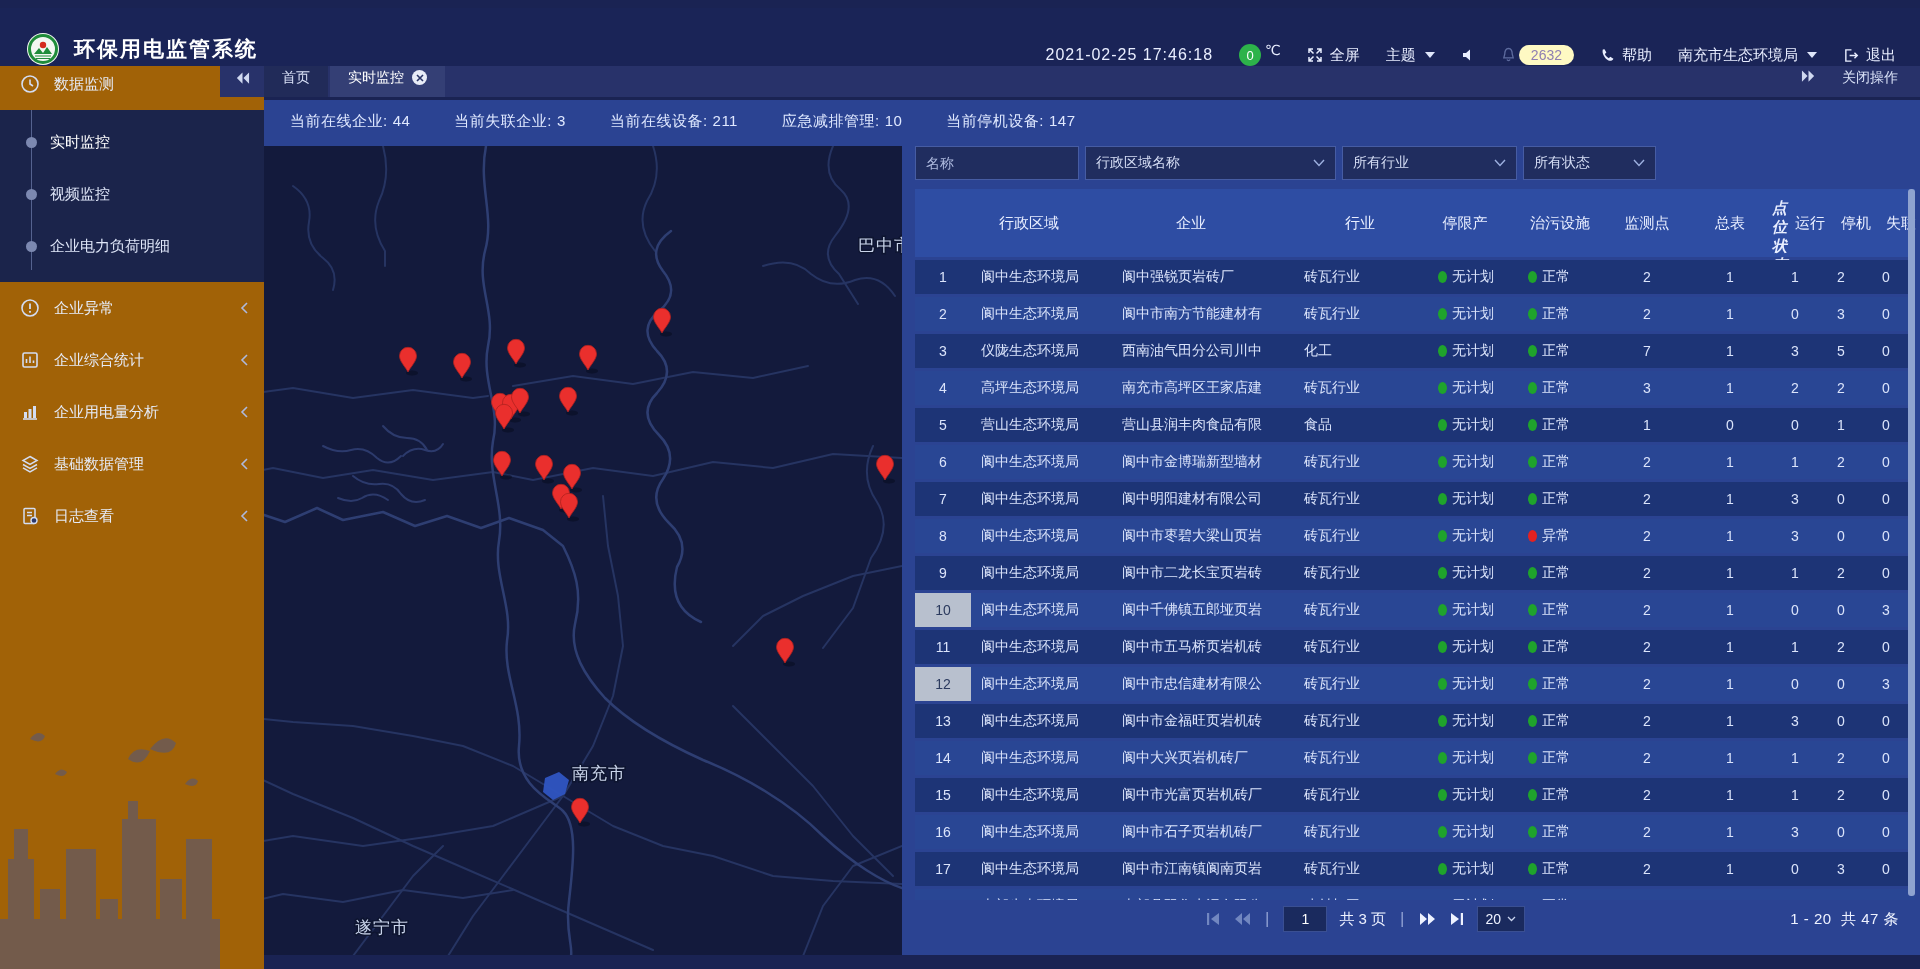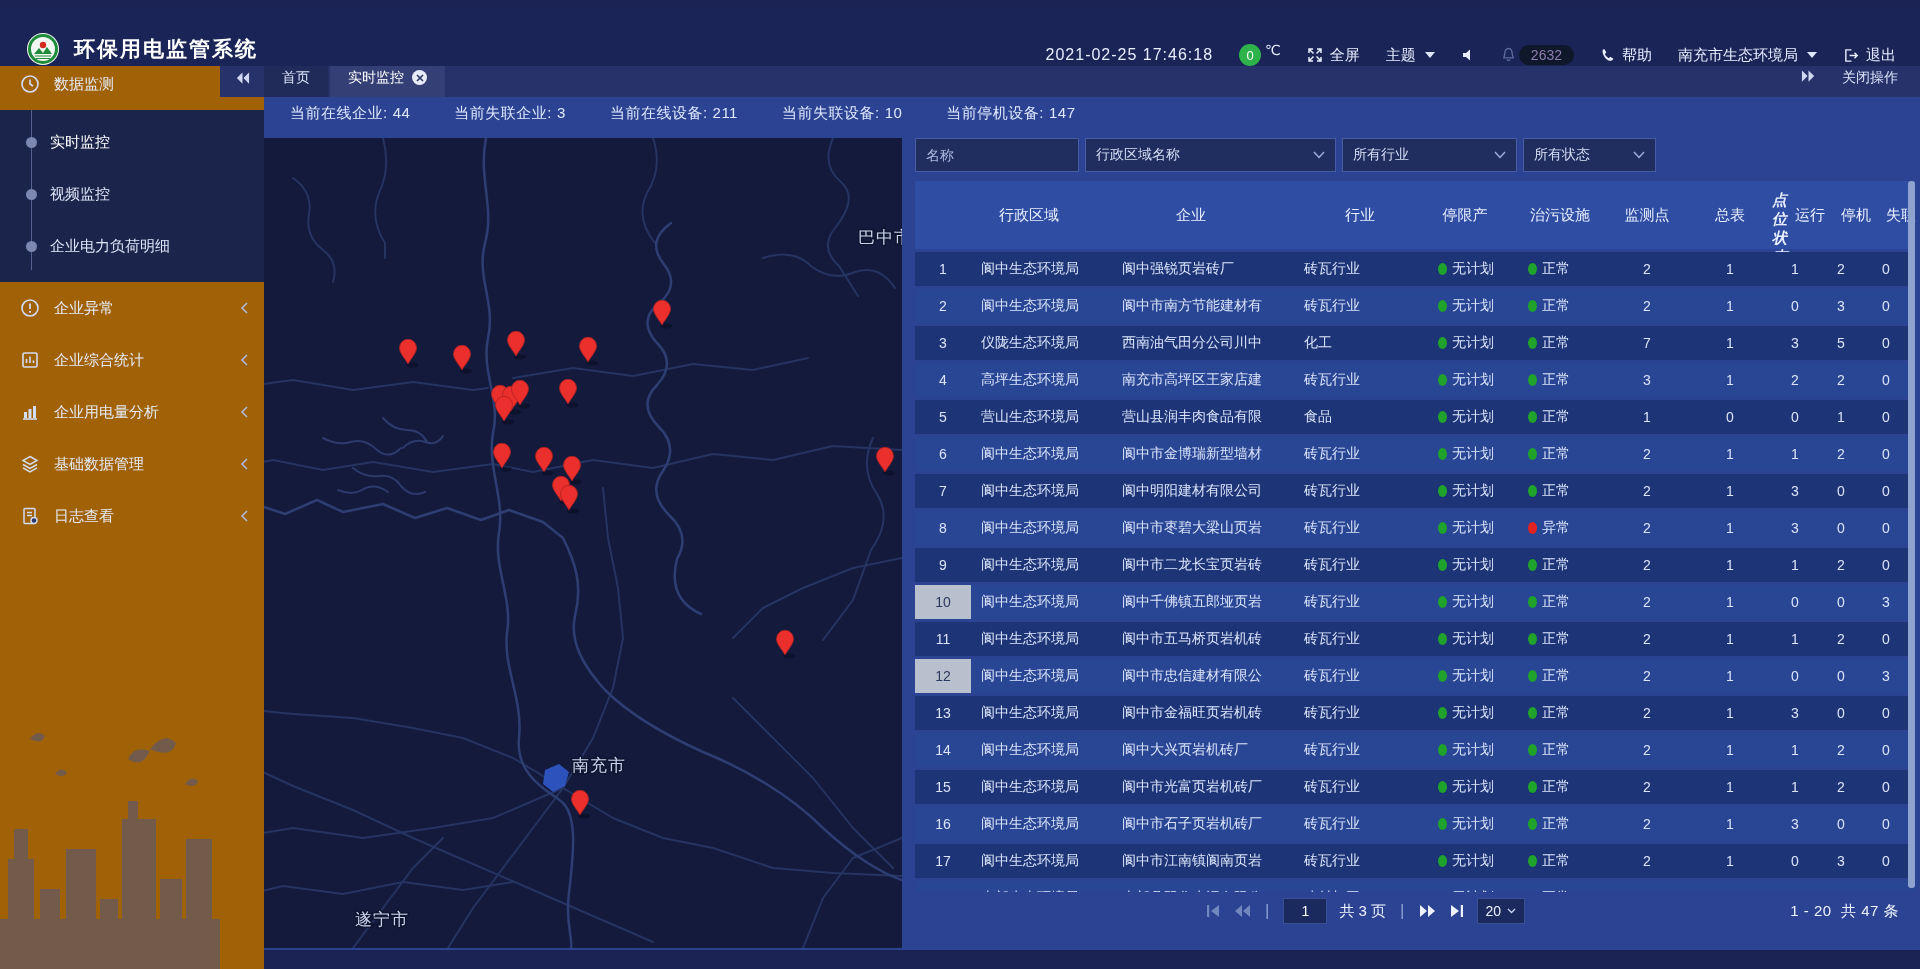--- a/index.html
+++ b/index.html
@@ -11,21 +11,21 @@
   .brand { display:flex; align-items:center; gap:14px; padding-left:26px; width:520px; }
   .logo { width:34px; height:34px; }
   .app-title { font-size:21px; font-weight:bold; letter-spacing:2px; color:#ffffff; }
   .top-right { margin-left:auto; display:flex; align-items:center; gap:26px; padding-right:24px; font-size:15px; color:#e9eeff; }
   .datetime { font-size:16px; letter-spacing:1px; }
   .temp { display:flex; align-items:flex-start; gap:4px; }
   .temp-badge { width:22px; height:22px; border-radius:50%; background:#2db34a; color:#fff; font-size:13px; display:flex; align-items:center; justify-content:center; }
   .temp-unit { font-size:14px; margin-top:-2px; }
   .tb-item { display:flex; align-items:center; gap:7px; cursor:pointer; white-space:nowrap; }
   .caret-down { width:0; height:0; border-left:5px solid transparent; border-right:5px solid transparent; border-top:6px solid #dfe6fa; display:inline-block; margin-left:2px; }
-  .noti-badge { background:#0f172a; color:#8f7fb2; border-radius:11px; padding:2px 12px; font-size:14px; margin-left:-4px; }
+  .noti-badge { background:#fef9c3; color:#8f7fb2; border-radius:11px; padding:2px 12px; font-size:14px; margin-left:-4px; }
   .dim-icon { opacity:.65; }
 
   
   .tabbar { position:absolute; left:220px; top:58px; width:1700px; height:39px; background:#28326a; display:flex; align-items:stretch; z-index:25; }
   .tab-arrow { width:44px; display:flex; align-items:center; justify-content:center; cursor:pointer; }
   .tab { padding:0 18px; display:flex; align-items:center; gap:8px; font-size:14px; color:#d9e1f7; background:#212b59; margin-right:2px; cursor:pointer; }
   .tab.active { background:#343f75; color:#fff; }
   .tab-close { width:15px; height:15px; border-radius:50%; background:#e8ecf7; display:flex; align-items:center; justify-content:center; }
   .tabbar-right { margin-left:auto; display:flex; align-items:center; gap:26px; padding-right:22px; font-size:14px; color:#d9e1f7; }
 
@@ -35,21 +35,21 @@
   .menu-item .m-icon { width:20px; height:20px; flex:none; }
   .menu-item .chev { margin-left:auto; }
   .submenu { background:#1b244b; padding:6px 0 10px 0; position:relative; }
   .submenu .rail { position:absolute; left:31px; top:0; bottom:12px; width:1px; background:#55628f; }
   .sub-item { position:relative; height:52px; display:flex; align-items:center; padding-left:50px; font-size:15px; color:#dfe6f8; cursor:pointer; }
   .sub-item .dot { position:absolute; left:26px; width:11px; height:11px; border-radius:50%; background:#7c88b0; }
   .sub-item.active { color:#ffffff; }
   .skyline { position:absolute; left:0; bottom:0; width:220px; opacity:.5; }
 
   
-  .content { position:absolute; left:220px; top:92px; width:1700px; height:858px; background:#2b4392;padding-left:24px; }
+  .content { position:absolute; left:220px; top:100px; width:1700px; height:858px; background:#2b4392;padding-left:24px; }
   .bottom-strip { position:absolute; left:220px; top:955px; width:1700px; height:14px; background:#1a2353; }
 
   .statsbar { position:absolute; left:70px; top:12px; display:flex; gap:44px; font-size:15px; color:#dfe8ff; }
   .stat { white-space:nowrap; letter-spacing:.5px; }
   .stat .s-val { margin-left:5px; }
 
   
   .map { position:absolute; left:13px; top:46px; width:669px; height:810px; background:#131a3c; overflow:hidden; }
   .map svg { display:block; }
   .collapse-handle { position:absolute; left:-2px; top:469px; width:26px; height:46px; background:#dde3ee; border-radius:0 6px 6px 0; display:flex; align-items:center; justify-content:center; cursor:pointer; z-index:5; }
@@ -301,21 +301,21 @@
       </g>
     </svg>
   </div>
 
   <div class="content">
 
     <div class="statsbar" id="stats-bar">
         <div class="stat"><span class="s-label">当前在线企业:</span><span class="s-val">44</span></div>
         <div class="stat"><span class="s-label">当前失联企业:</span><span class="s-val">3</span></div>
         <div class="stat"><span class="s-label">当前在线设备:</span><span class="s-val">211</span></div>
-        <div class="stat"><span class="s-label">当前失联设备:</span><span class="s-val">10</span></div>
+        <div class="stat"><span class="s-label">应急减排管理:</span><span class="s-val">10</span></div>
         <div class="stat"><span class="s-label">当前停机设备:</span><span class="s-val">147</span></div>
       </div>
 
     <div class="map">
       <svg width="669" height="810" viewBox="0 0 669 810">
         <rect width="669" height="810" fill="#131a3c"></rect>
         <g fill="none" stroke="#263462" stroke-width="2" stroke-linejoin="round" stroke-linecap="round">
           <path d="M150,0 q8,30 -4,55 q-10,25 6,50 l0,15"></path>
           <path d="M60,40 q20,14 16,36 q-4,22 14,36 q16,12 10,32"></path>
           <path d="M0,250 L60,242 120,252 180,244 240,252 255,250 M280,240 L340,230 400,238 460,226 520,232 575,220"></path>

